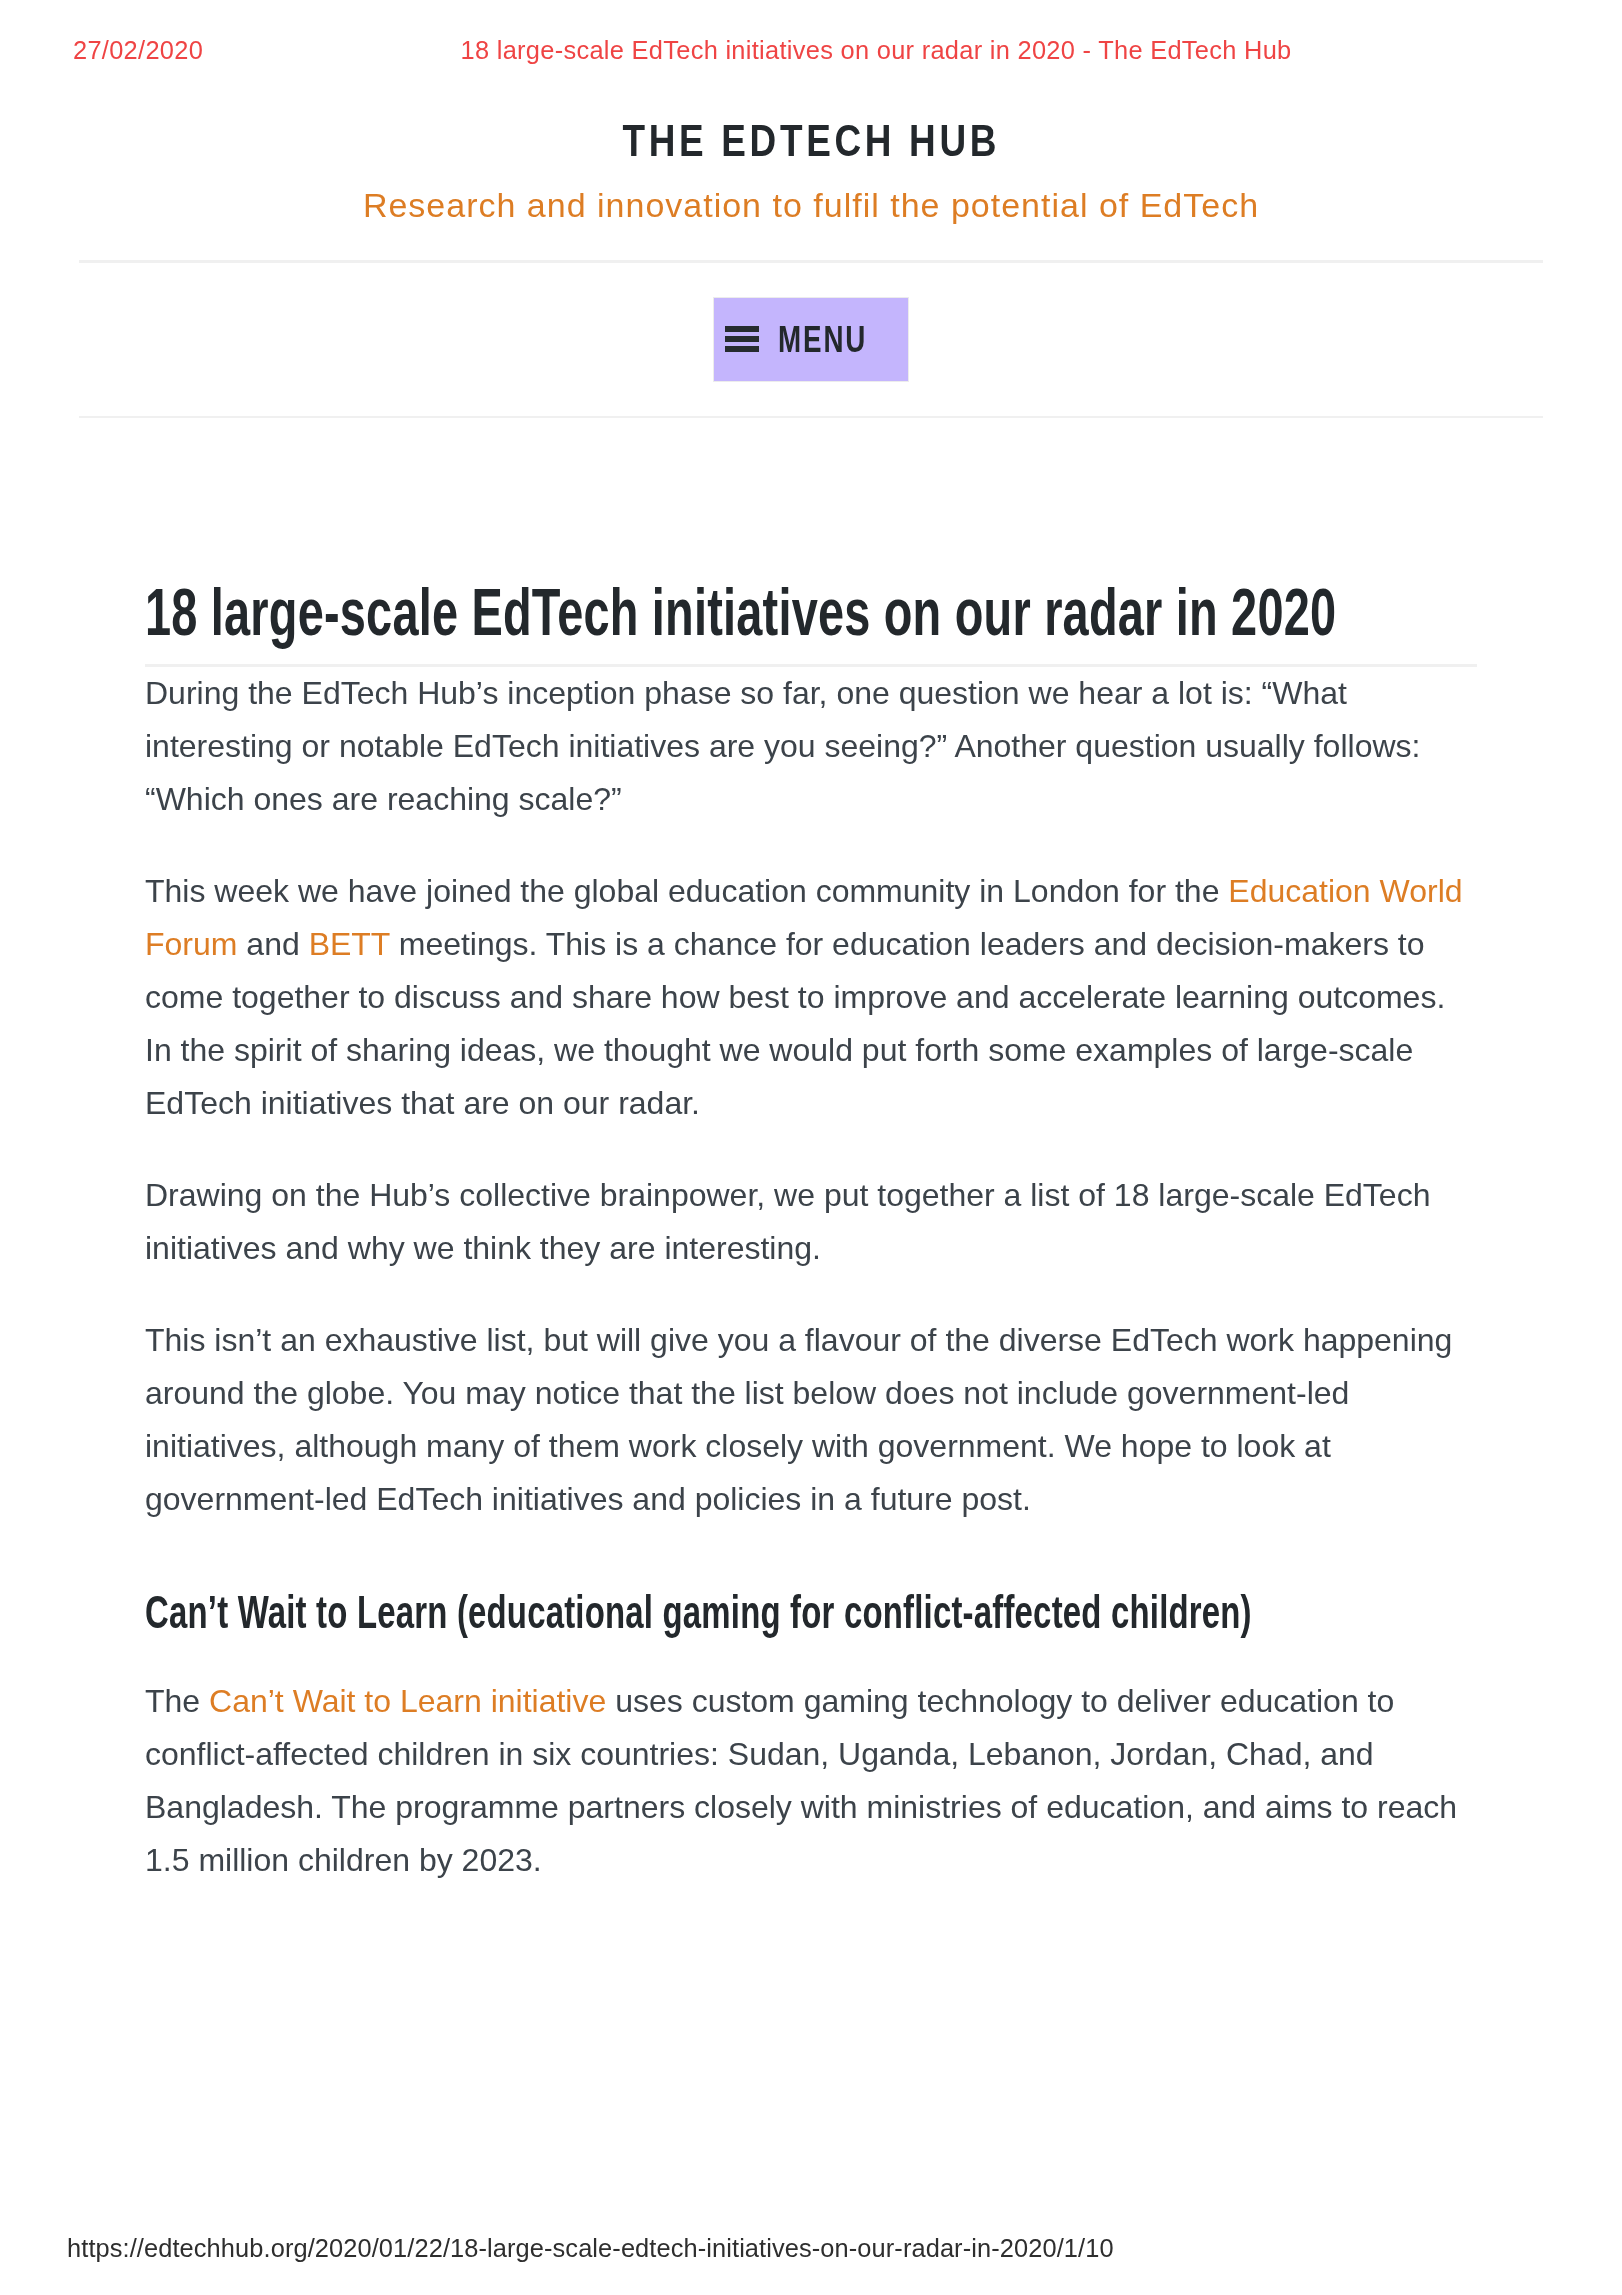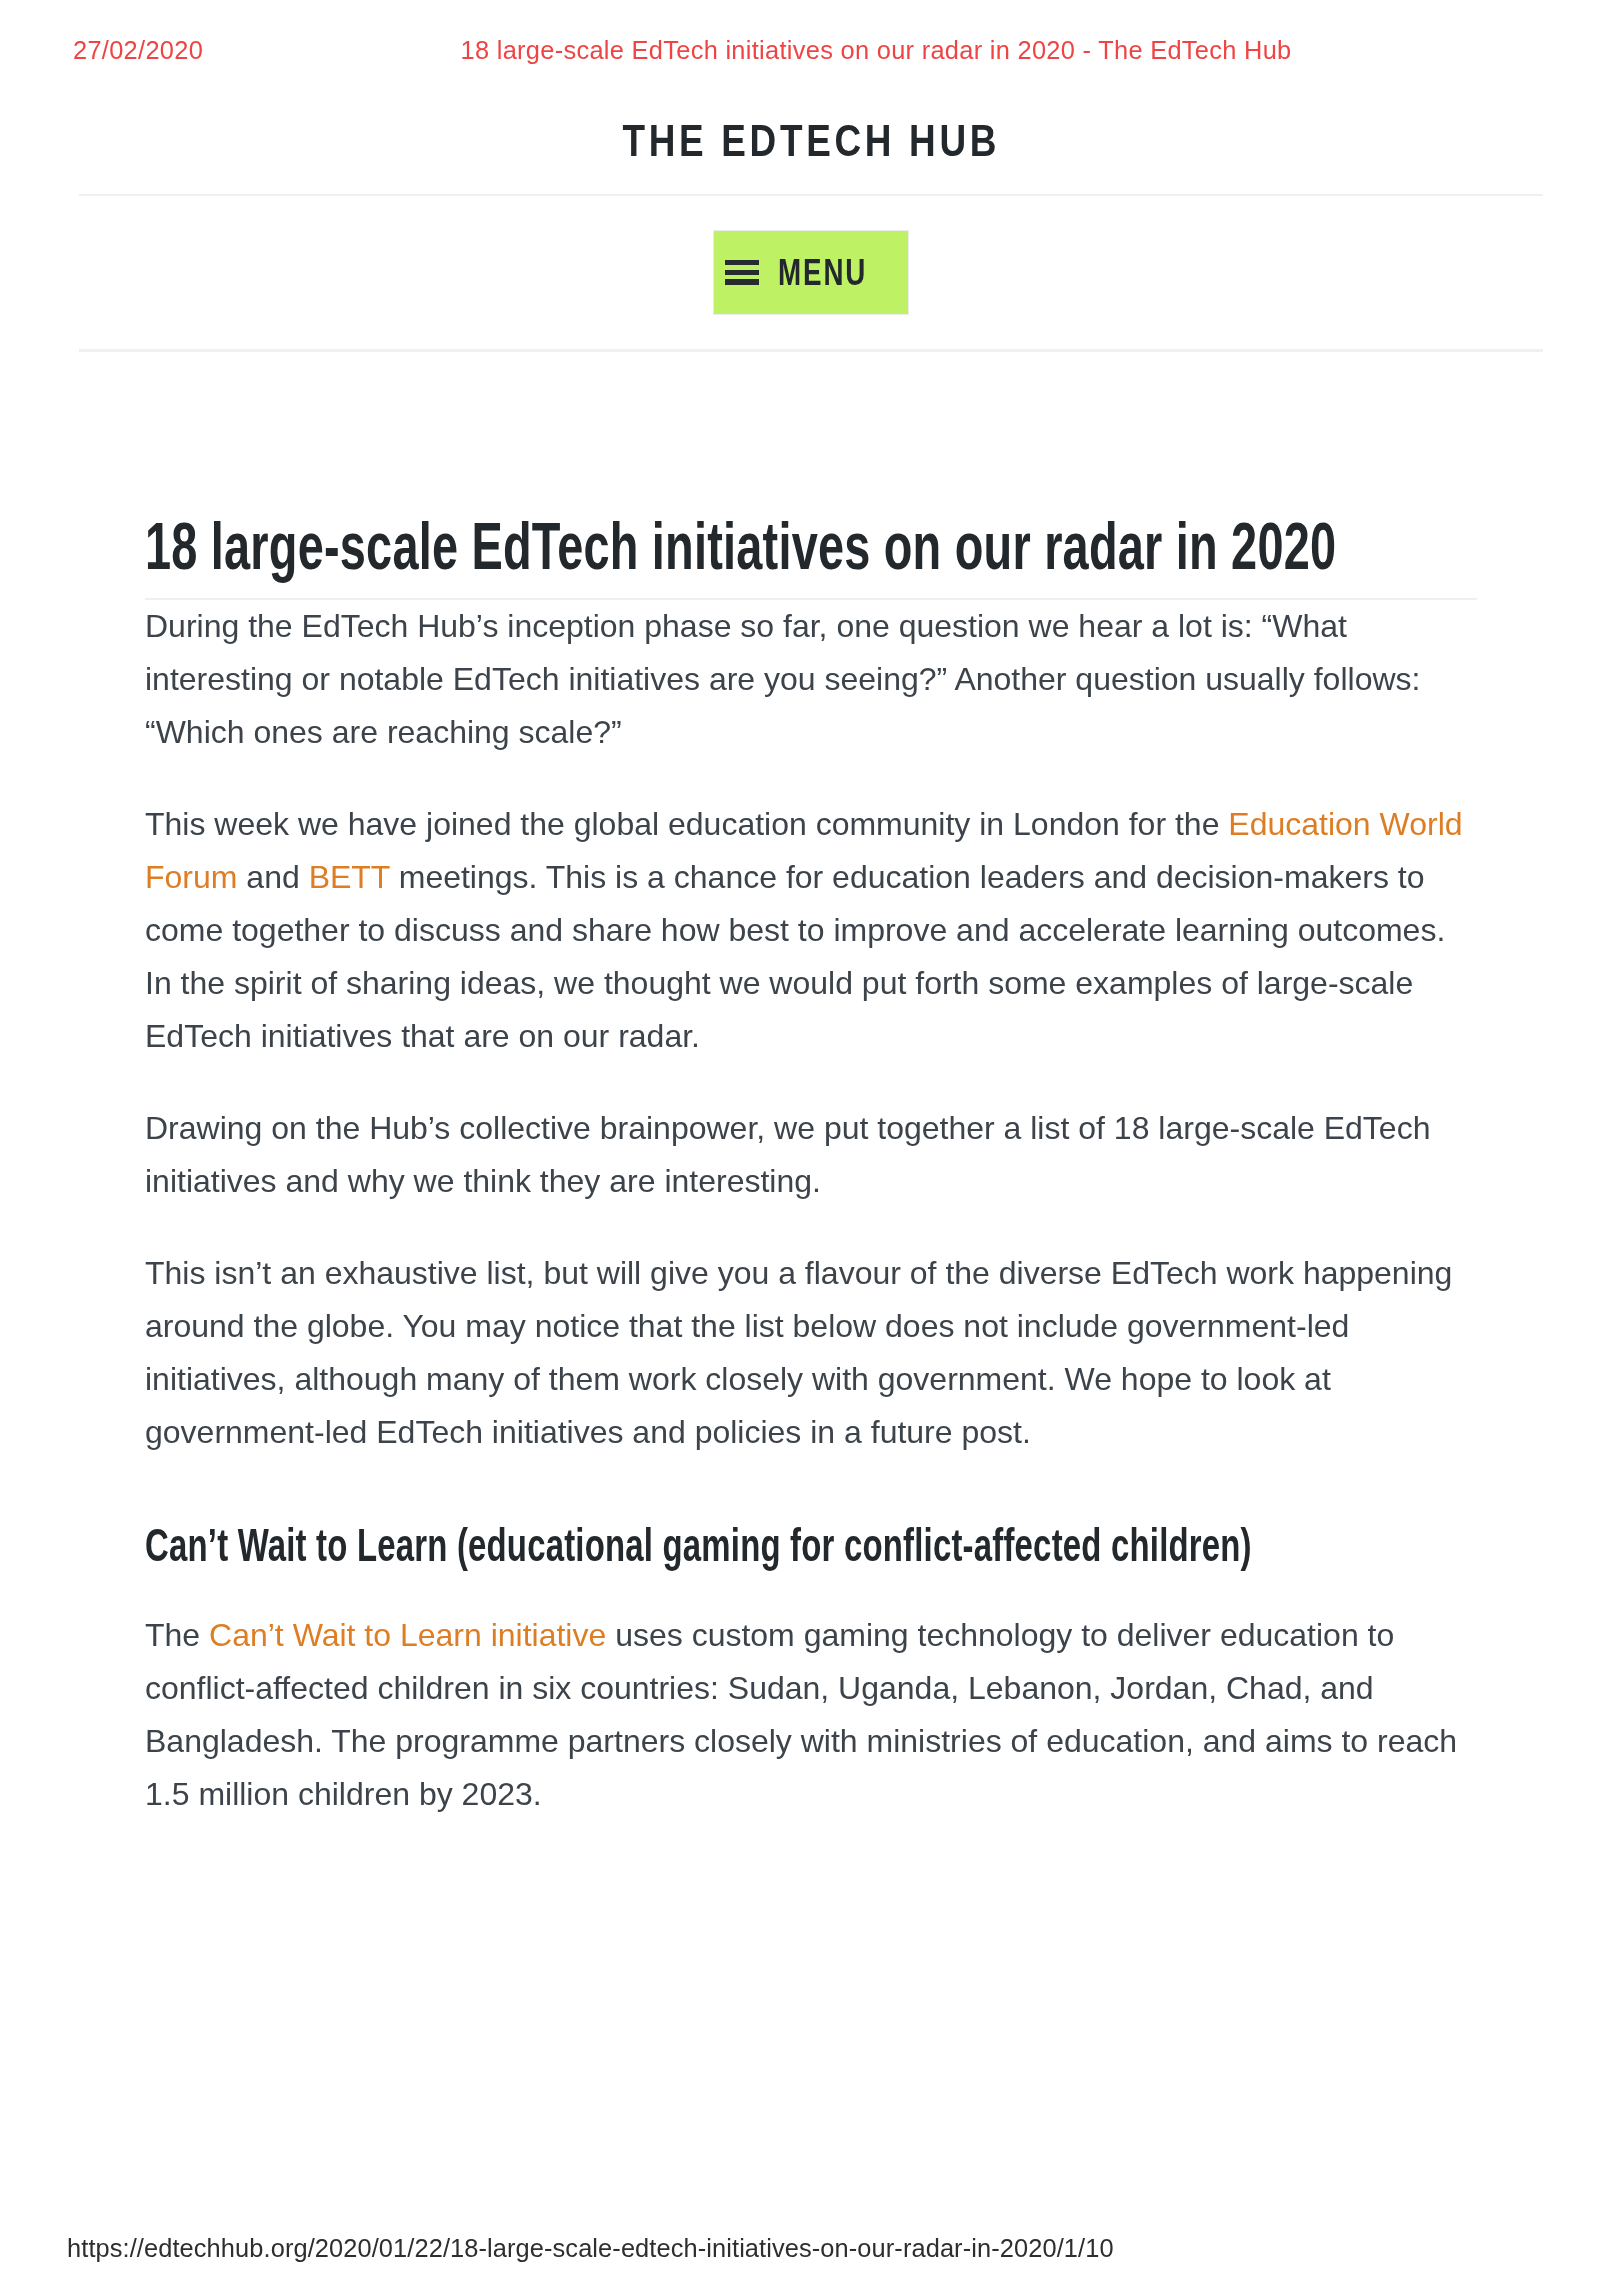--- a/index.html
+++ b/index.html
@@ -34,21 +34,21 @@
   .site-tagline{
     margin-top:19px;font-size:34px;letter-spacing:1px;color:#dd7d24;line-height:1.4;
   }
   .divider{height:2.5px;background:#f0f0f0;}
   .div-1{margin-top:30.5px;}
   .div-2{margin-top:34px;}
   .menu-row{margin-top:34px;display:flex;justify-content:center;}
   .menu-button{
     display:flex;align-items:center;justify-content:center;
     width:196px;height:85px;box-sizing:border-box;
-    border:1.9px solid #ececec;background:#bef264;cursor:pointer;
+    border:1.9px solid #ececec;background:#c4b5fd;cursor:pointer;
   }
   .hamburger{display:flex;flex-direction:column;justify-content:space-between;
     width:34px;height:25.4px;margin-right:19px;}
   .hamburger .bar{height:5.7px;background:#262b2f;}
   .menu-label{
     display:inline-block;font-size:37px;font-weight:bold;color:#23282c;
     letter-spacing:2.5px;line-height:1;transform:scaleX(0.75);transform-origin:0 50%;
     white-space:nowrap;
   }
 
@@ -85,20 +85,21 @@
     <span>27/02/2020</span>
     <span class="ph-title">18 large-scale EdTech initiatives on our radar in 2020 - The EdTech Hub</span>
   </div>
 
   <div class="site-content">
 
     <div class="site-header">
       <div>
         <span class="site-title">THE EDTECH HUB</span>
       </div>
+      <div class="site-tagline">Research and innovation to fulfil the potential of EdTech</div>
       <div class="divider div-1"></div>
       <div class="menu-row">
         <div class="menu-button">
           <span class="hamburger">
             <span class="bar"></span>
               <span class="bar"></span>
               <span class="bar"></span>
           </span>
           <span class="menu-label">MENU</span>
         </div>

